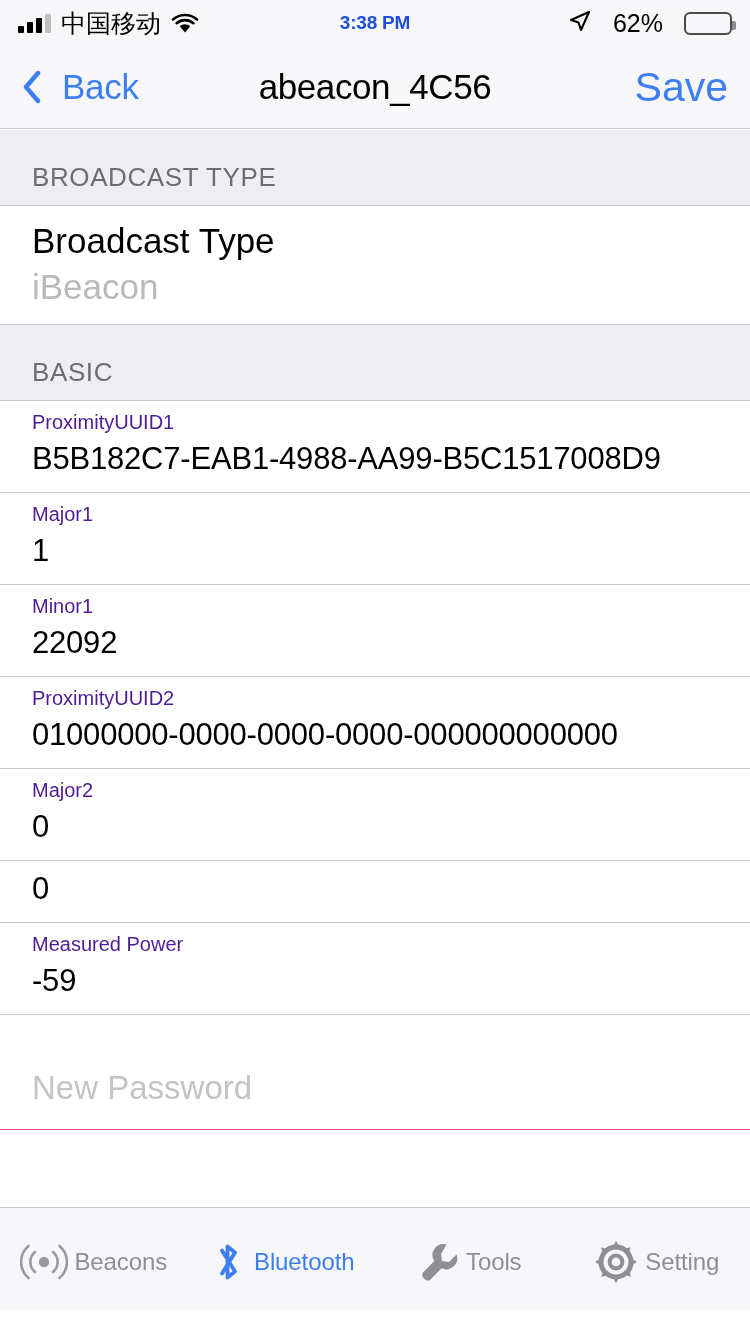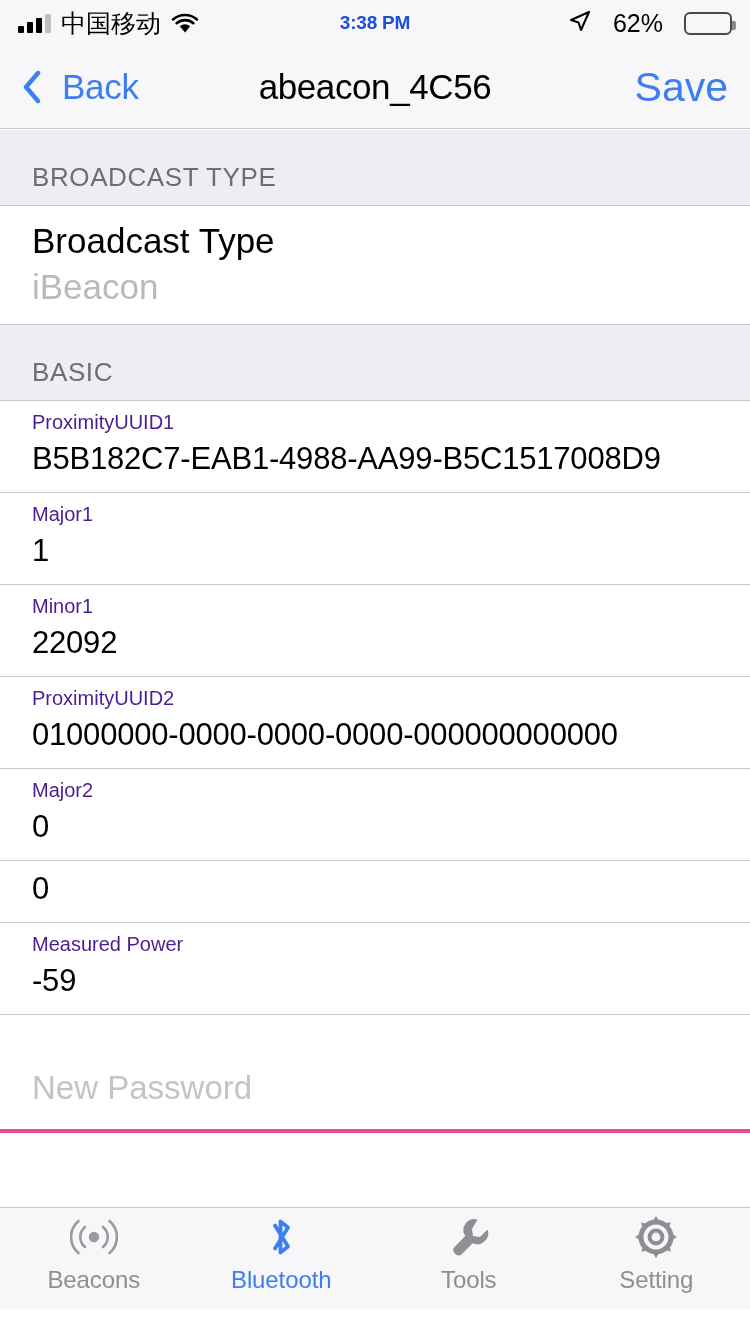--- a/index.html
+++ b/index.html
@@ -70,32 +70,32 @@
     background:#fff; padding:6px 32px 10px 32px;
     border-bottom:1px solid #c8c7cc;
   }
   .field-label{ font-size:20px; color:#4c1d95; line-height:1.5; }
   .field-value{ font-size:31px; color:#000; line-height:1.45; letter-spacing:-0.2px; }
 
   .gap{ height:34px; background:#fff; }
 
   .placeholder-field{
     background:#fff; padding:20px 32px 22px 32px;
-    border-bottom:4px solid #ec4899;
+    border-bottom:1px solid #ec4899;
   }
   .placeholder-text{ font-size:33px; color:#c3c3c8; }
 
   
   .tabbar{
     position:absolute; bottom:0; left:0; right:0; height:102px;
     background:#f7f7f9; border-top:1px solid #c8c7cc;
     display:flex; align-items:stretch;
   }
-  .tab{ flex:1; display:flex; flex-direction:column; align-items:center;
-        justify-content:flex-start; gap:6px; cursor:pointer; padding-top:6px; }
+  .tab{ flex:1; display:flex; flex-direction:row; align-items:center;
+        justify-content:center; gap:6px; cursor:pointer; padding-top:6px; }
   .tab-icon{ height:46px; display:flex; align-items:center; justify-content:center; }
   .tab-label{ font-size:24px; color:#8e8e93; letter-spacing:-0.1px; }
   .tab.active .tab-label{ color:#3d7ef0; }
 </style>
 </head>
 <body>
 
 <div class="phone">
 
   <div class="statusbar">

